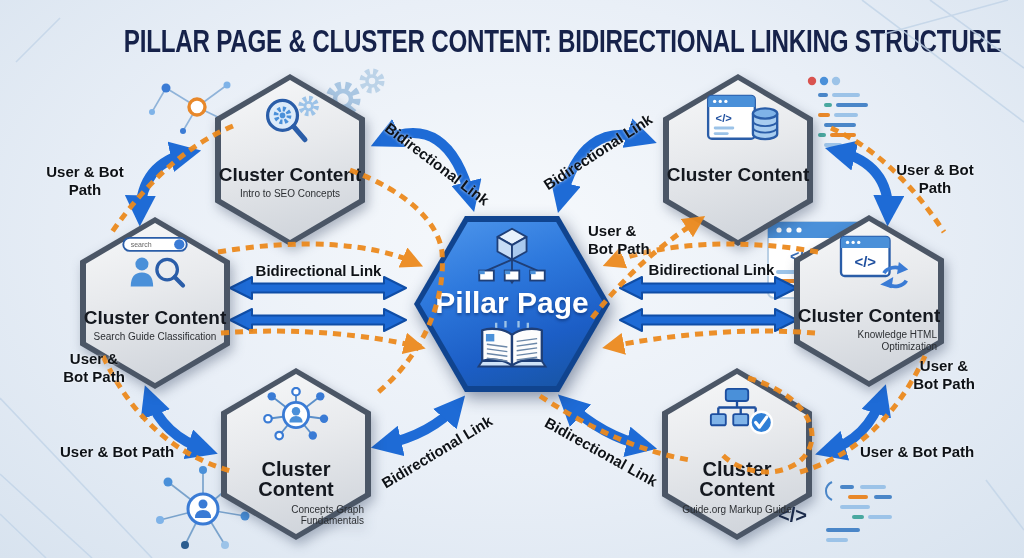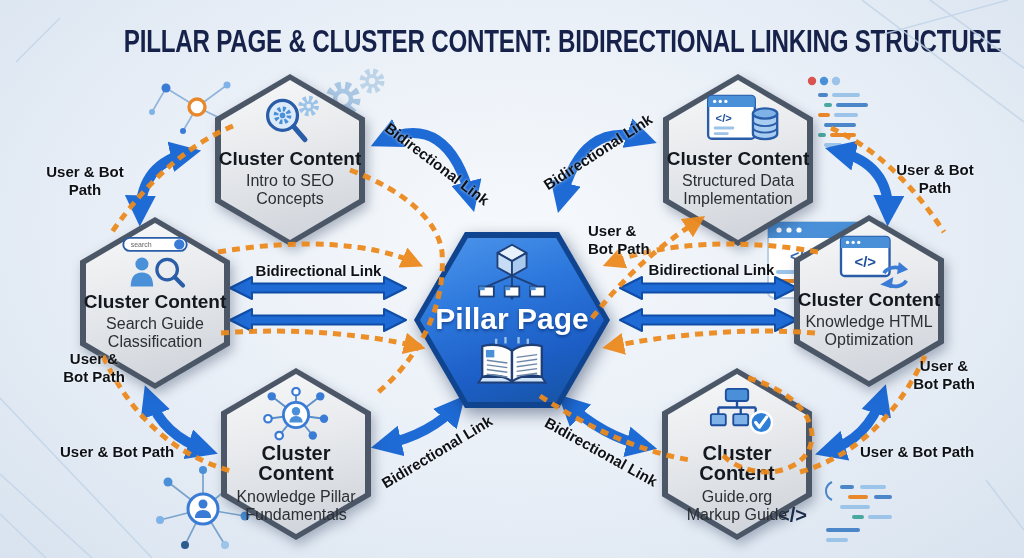--- a/index.html
+++ b/index.html
@@ -16,23 +16,23 @@
     display:inline-block;white-space:nowrap;font-weight:700;font-size:31px;color:#16224a;
     letter-spacing:-.3px;transform:scaleX(.78);transform-origin:center;
   }
   
   .hexwrap{position:absolute;filter:drop-shadow(3px 5px 6px rgba(25,40,70,.32));}
   .hex{position:absolute;inset:0;clip-path:polygon(50% 0%,100% 25.5%,100% 74.5%,50% 100%,0% 74.5%,0% 25.5%);background:#4b5666;}
   .hexfill{position:absolute;inset:6px;clip-path:polygon(50% 0%,100% 25.5%,100% 74.5%,50% 100%,0% 74.5%,0% 25.5%);
     background:linear-gradient(165deg,#f7f8f9 0%,#e8eaed 42%,#ccd1d8 100%);}
   .hexc{position:absolute;inset:0;display:flex;flex-direction:column;align-items:center;text-align:center;}
   .hexc .ic{margin-top:19px;height:56px;}
-  .hname{font-weight:700;font-size:19px;color:#14181f;line-height:1.02;margin-top:0;white-space:nowrap;}
+  .hname{font-weight:700;font-size:19px;color:#14181f;line-height:1.02;margin-top:16px;white-space:nowrap;}
   .hname.wrap{white-space:normal;max-width:96px;font-size:20px;}
-  .hsub{font-size:16px;color:#2c2f33;line-height:1.13;margin-top:4px;max-width:136px;}
+  .hsub{font-size:10px;color:#2c2f33;line-height:1.13;margin-top:4px;max-width:136px;text-align:right;}
   .hsub.narrow{max-width:112px;}
   
   .phex{position:absolute;inset:0;clip-path:polygon(26% 0%,74% 0%,100% 50%,74% 100%,26% 100%,0% 50%);background:#10448f;}
   .phexfill{position:absolute;inset:6px;clip-path:polygon(26% 0%,74% 0%,100% 50%,74% 100%,26% 100%,0% 50%);
     background:linear-gradient(160deg,#4f97ec 0%,#2e79dd 35%,#1c5ec6 70%,#17539f 100%);}
   .ptitle{font-weight:700;font-size:30px;color:#ffffff;text-shadow:0 2px 3px rgba(5,25,70,.45);line-height:1;margin:2px 0;}
   
   .lbl{position:absolute;font-weight:700;font-size:15px;color:#0e1217;text-align:center;line-height:1.18;
     text-shadow:0 0 3px rgba(255,255,255,.85);z-index:40;}
   .rot{white-space:nowrap;transform:translate(-50%,-50%) rotate(var(--r));}
@@ -221,21 +221,21 @@
         <path d="M43,38 q0,-7 7,-7 q7,0 7,7 z" fill="#4a90d9"></path>
         <circle cx="24" cy="10" r="4.5" fill="#3a7bd5"></circle>
           <circle cx="50" cy="5" r="4" fill="#fff" stroke="#3a7bd5" stroke-width="2.4"></circle>
         <circle cx="76" cy="10" r="4.5" fill="#3a7bd5"></circle>
           <circle cx="20" cy="34" r="4" fill="#fff" stroke="#3a7bd5" stroke-width="2.4"></circle>
         <circle cx="80" cy="34" r="4.5" fill="#3a7bd5"></circle>
           <circle cx="32" cy="52" r="4" fill="#fff" stroke="#3a7bd5" stroke-width="2.4"></circle>
         <circle cx="68" cy="52" r="4.5" fill="#3a7bd5"></circle>
       </svg>
       <div class="hname wrap">Cluster Content</div>
-      <div class="hsub">Knowledge Pillar Fundamentals</div>
+      <div class="hsub">Concepts Graph Fundamentals</div>
     </div>
   </div>
 
   <div class="hexwrap z3" style="left:663px;top:74px;width:150px;height:172px;">
     <div class="hex"></div>
       <div class="hexfill"></div>
     <div class="hexc">
       <svg class="ic" viewBox="0 0 100 60" width="96" height="56">
         <rect x="18" y="3" width="50" height="46" rx="4" fill="#fff" stroke="#2a5da8" stroke-width="2.5"></rect>
         <path d="M18,15 v-8 a4,4 0 0 1 4,-4 h42 a4,4 0 0 1 4,4 v8 z" fill="#4a90d9"></path>
@@ -243,21 +243,20 @@
           <circle cx="31" cy="9" r="1.8" fill="#fff"></circle>
           <circle cx="37" cy="9" r="1.8" fill="#fff"></circle>
         <text x="26" y="31" font-size="12" font-weight="700" fill="#1d4e9e">&lt;/&gt;</text>
         <rect x="24" y="36" width="22" height="3" rx="1.5" fill="#9cc3e8"></rect>
         <rect x="24" y="42" width="16" height="3" rx="1.5" fill="#9cc3e8"></rect>
         <path d="M66,22 v22 a13,5.5 0 0 0 26,0 v-22" fill="#a8cdf0" stroke="#2a5da8" stroke-width="2.5"></path>
         <ellipse cx="79" cy="22" rx="13" ry="5.5" fill="#7fb3e8" stroke="#2a5da8" stroke-width="2.5"></ellipse>
         <path d="M66,30 a13,5.5 0 0 0 26,0 M66,37 a13,5.5 0 0 0 26,0" fill="none" stroke="#2a5da8" stroke-width="2"></path>
       </svg>
       <div class="hname">Cluster Content</div>
-      <div class="hsub">Structured Data Implementation</div>
     </div>
   </div>
 
   <div class="hexwrap z3" style="left:794px;top:215px;width:150px;height:172px;">
     <div class="hex"></div>
       <div class="hexfill"></div>
     <div class="hexc">
       <svg class="ic" viewBox="0 0 100 60" width="96" height="56">
         <rect x="20" y="3" width="52" height="42" rx="4" fill="#fff" stroke="#2a5da8" stroke-width="2.5"></rect>
         <path d="M20,15 v-8 a4,4 0 0 1 4,-4 h44 a4,4 0 0 1 4,4 v8 z" fill="#4a90d9"></path>
@@ -287,21 +286,21 @@
         <rect x="22" y="29" width="16" height="12" rx="2" fill="#7fb3e8" stroke="#1d4e9e" stroke-width="2"></rect>
         <rect x="46" y="29" width="16" height="12" rx="2" fill="#7fb3e8" stroke="#1d4e9e" stroke-width="2"></rect>
         <circle cx="76" cy="38" r="11.5" fill="#2f7fd6" stroke="#fff" stroke-width="2.5"></circle>
         <path d="M70,38 L74,43 L82,32" fill="none" stroke="#fff" stroke-width="3.5" stroke-linecap="round" stroke-linejoin="round"></path>
       </svg>
       <div class="hname wrap">Cluster Content</div>
       <div class="hsub narrow">Guide.org Markup Guide</div>
     </div>
   </div>
 
-  <div class="hexwrap z3" style="left:414px;top:216px;width:196px;height:176px;filter:drop-shadow(3px 6px 8px rgba(10,30,70,.45));margin-top:16px;">
+  <div class="hexwrap z3" style="left:414px;top:216px;width:196px;height:176px;filter:drop-shadow(3px 6px 8px rgba(10,30,70,.45));">
     <div class="phex"></div>
       <div class="phexfill"></div>
     <div class="hexc" style="padding-top:10px;">
       <svg viewBox="0 0 96 66" width="90" height="60">
         <polygon points="48,3 64,12 48,21 32,12" fill="#e7f1fc" stroke="#1f3f77" stroke-width="2" stroke-linejoin="round"></polygon>
         <polygon points="32,12 48,21 48,37 32,28" fill="#c7ddf6" stroke="#1f3f77" stroke-width="2" stroke-linejoin="round"></polygon>
         <polygon points="64,12 48,21 48,37 64,28" fill="#a9c9ee" stroke="#1f3f77" stroke-width="2" stroke-linejoin="round"></polygon>
         <path d="M48,37 L20,49 M48,37 V49 M48,37 L76,49 M48,49 V58" fill="none" stroke="#1f3f77" stroke-width="2"></path>
         <polygon points="44,58 52,58 48,64" fill="#1f3f77"></polygon>
         <rect x="12" y="49" width="16" height="11" fill="#fff" stroke="#1f3f77" stroke-width="2"></rect>

